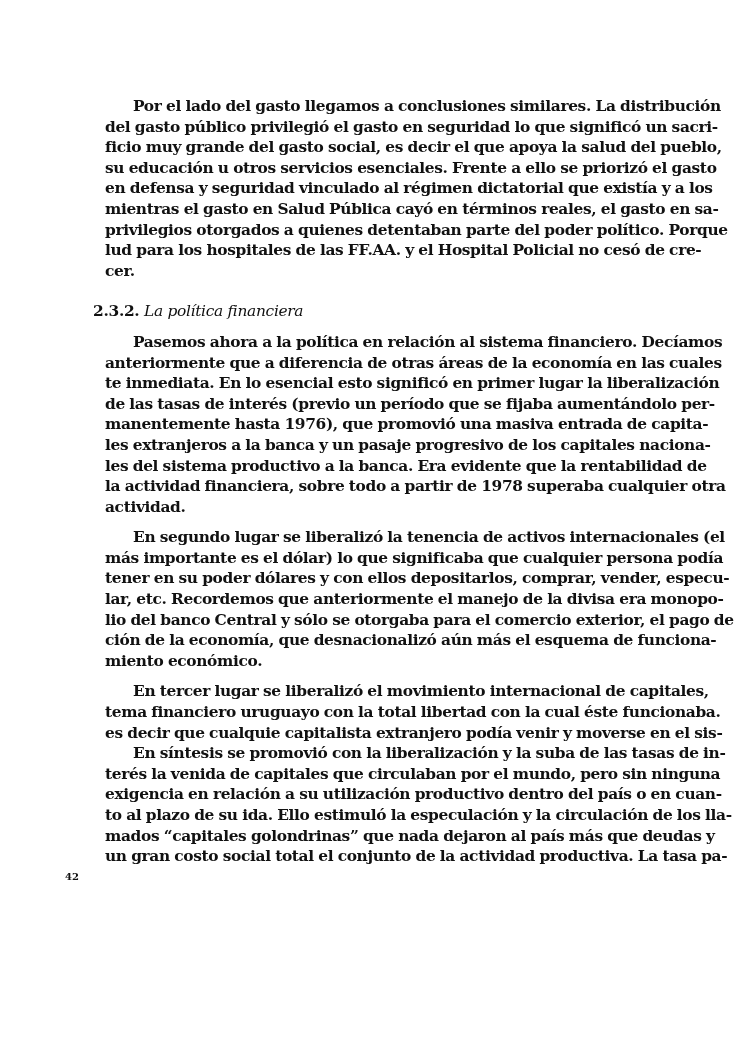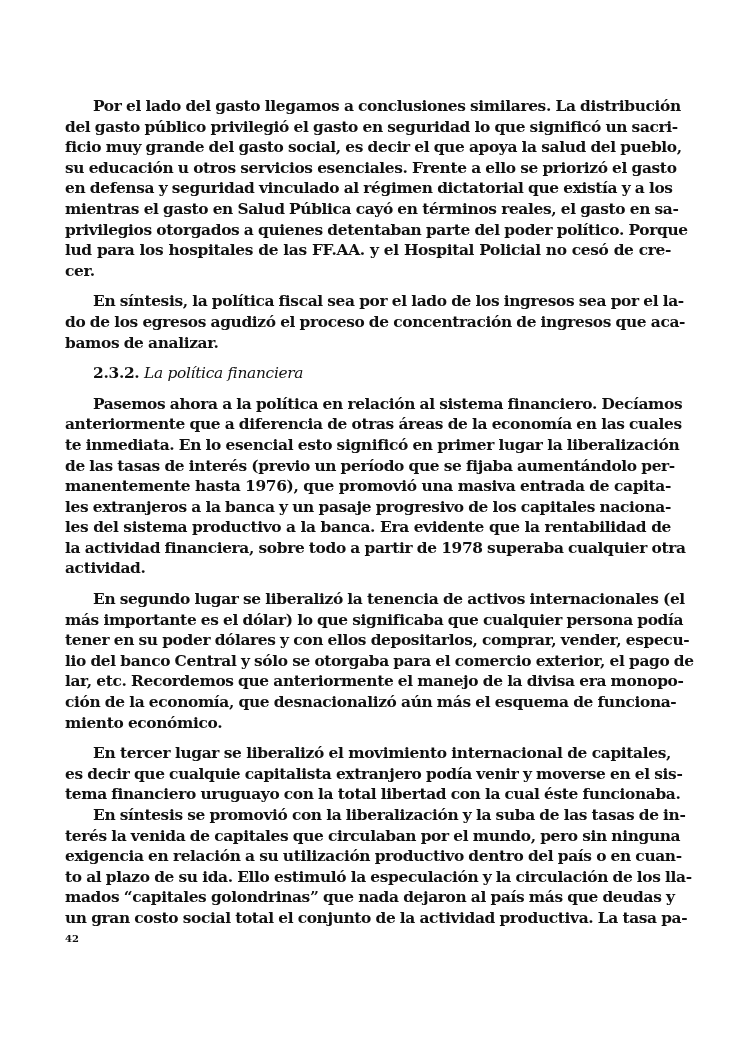--- a/index.html
+++ b/index.html
@@ -28,20 +28,21 @@
       display: block;
       font-size: 15.4px;
       line-height: 20.6px;
       height: 20.6px;
       font-weight: bold;
       white-space: nowrap;
       text-align: justify;
       text-align-last: justify;
       letter-spacing: -0.35px;
       word-spacing: -0.5px;
+      margin-left: 40px;
     }
     .line.last {
       text-align-last: left;
     }
     .line.indent {
       padding-left: 28px;
     }
     .gap {
       height: 10px;
     }
@@ -77,25 +78,20 @@
     <span class="line">ficio muy grande del gasto social, es decir el que apoya la salud del pueblo,</span>
     <span class="line">su educación u otros servicios esenciales. Frente a ello se priorizó el gasto</span>
     <span class="line">en defensa y seguridad vinculado al régimen dictatorial que existía y a los</span>
     <span class="line">mientras el gasto en Salud Pública cayó en términos reales, el gasto en sa-</span>
     <span class="line">privilegios otorgados a quienes detentaban parte del poder político. Porque</span>
     <span class="line">lud para los hospitales de las FF.AA. y el Hospital Policial no cesó de cre-</span>
     <span class="line last">cer.</span>
   </div>
   <div class="gap"></div>
 
-  <div class="para">
-    <span class="line indent">En síntesis, la política fiscal sea por el lado de los ingresos sea por el la-</span>
-    <span class="line">do de los egresos agudizó el proceso de concentración de ingresos que aca-</span>
-    <span class="line last">bamos de analizar.</span>
-  </div>
   <div class="gap"></div>
 
   <div class="heading">
     <span class="num">2.3.2.</span>
     <span class="title">La política financiera</span>
   </div>
   <div class="gap"></div>
 
   <div class="para">
     <span class="line indent">Pasemos ahora a la política en relación al sistema financiero. Decíamos</span>
@@ -107,31 +103,31 @@
     <span class="line">les del sistema productivo a la banca. Era evidente que la rentabilidad de</span>
     <span class="line">la actividad financiera, sobre todo a partir de 1978 superaba cualquier otra</span>
     <span class="line last">actividad.</span>
   </div>
   <div class="gap"></div>
 
   <div class="para">
     <span class="line indent">En segundo lugar se liberalizó la tenencia de activos internacionales (el</span>
     <span class="line">más importante es el dólar) lo que significaba que cualquier persona podía</span>
     <span class="line">tener en su poder dólares y con ellos depositarlos, comprar, vender, especu-</span>
+    <span class="line">lar, etc. Recordemos que anteriormente el manejo de la divisa era monopo-</span>
     <span class="line">lio del banco Central y sólo se otorgaba para el comercio exterior, el pago de</span>
-    <span class="line">lar, etc. Recordemos que anteriormente el manejo de la divisa era monopo-</span>
     <span class="line">ción de la economía, que desnacionalizó aún más el esquema de funciona-</span>
     <span class="line last">miento económico.</span>
   </div>
   <div class="gap"></div>
 
   <div class="para">
     <span class="line indent">En tercer lugar se liberalizó el movimiento internacional de capitales,</span>
+    <span class="line">tema financiero uruguayo con la total libertad con la cual éste funcionaba.</span>
     <span class="line">es decir que cualquie capitalista extranjero podía venir y moverse en el sis-</span>
-    <span class="line">tema financiero uruguayo con la total libertad con la cual éste funcionaba.</span>
   </div>
 
   <div class="para">
     <span class="line indent">En síntesis se promovió con la liberalización y la suba de las tasas de in-</span>
     <span class="line">terés la venida de capitales que circulaban por el mundo, pero sin ninguna</span>
     <span class="line">exigencia en relación a su utilización productivo dentro del país o en cuan-</span>
     <span class="line">to al plazo de su ida. Ello estimuló la especulación y la circulación de los lla-</span>
     <span class="line">mados “capitales golondrinas” que nada dejaron al país más que deudas y</span>
     <span class="line">un gran costo social total el conjunto de la actividad productiva. La tasa pa-</span>
   </div>

